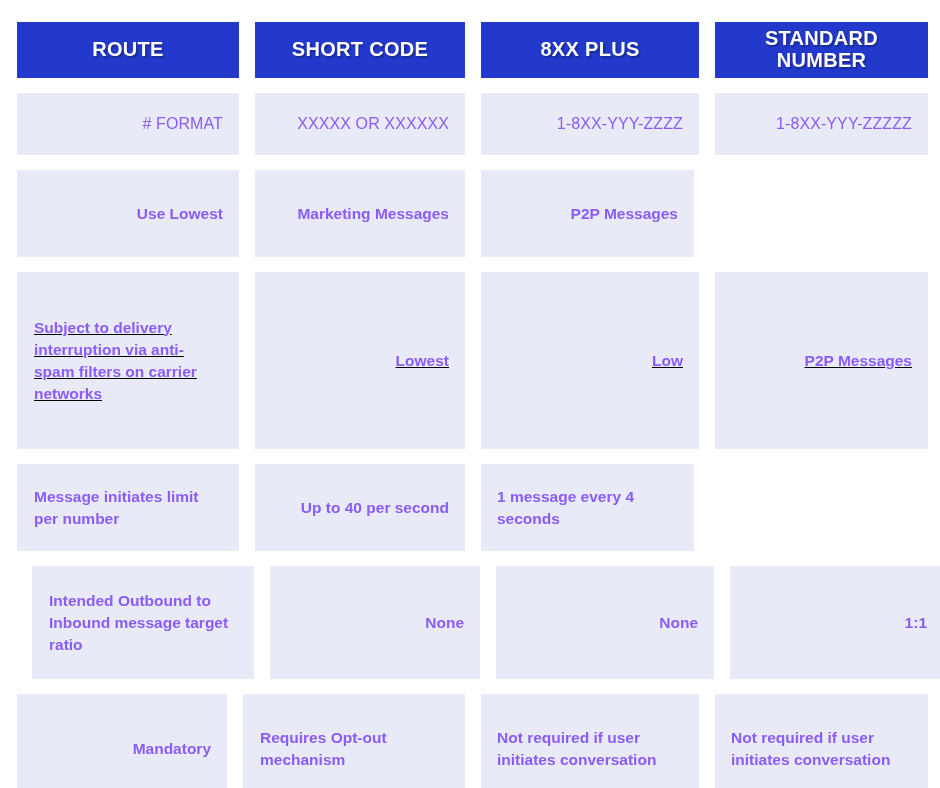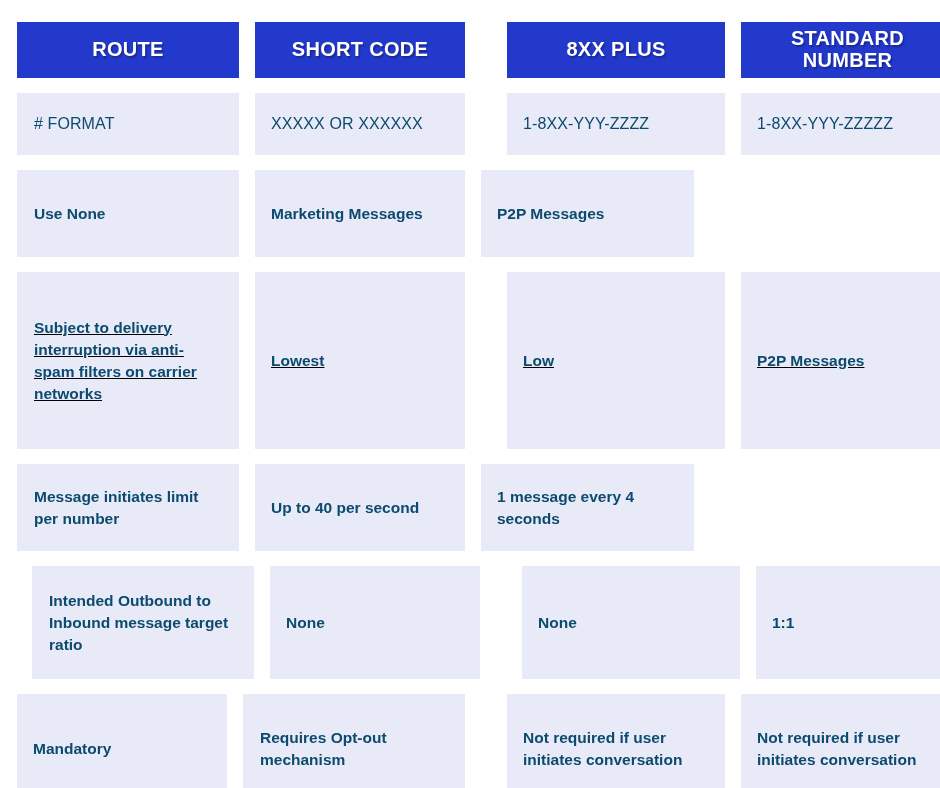--- a/index.html
+++ b/index.html
@@ -33,21 +33,21 @@
 
   .cell {
     box-sizing: border-box;
     display: flex;
     align-items: center;
   }
 
   
   .col-0 { flex: 0 0 222px; }
   .col-1 { flex: 0 0 210px; }
-  .col-2 { flex: 0 0 218px; margin-left: 26px; }
+  .col-2 { flex: 0 0 218px; }
   .col-3 { flex: 0 0 213px; }
 
   
   .header-row { height: 56px; }
 
   .header-cell {
     background: #2239CC;
     color: #ffffff;
     justify-content: center;
     text-align: center;
@@ -55,26 +55,26 @@
     font-weight: bold;
     letter-spacing: 0.3px;
     line-height: 1.08;
     text-shadow: 1.5px 1.5px 1.5px rgba(0,0,0,0.28);
     padding: 0 6px;
   }
 
   
   .body-cell {
     background: #E8EAF8;
-    color: #0c4a6e;
+    color: #8b5cf6;
     font-size: 15.5px;
     line-height: 1.42;
     padding: 0 16px;
     font-weight: 600;
-    justify-content: flex-start;
+    justify-content: flex-end;
     text-align: left;
   }
 
   .body-cell.col-0 {
     font-weight: bold;
     padding-left: 17px;
   }
 
   
   .row-format .body-cell {
@@ -124,21 +124,21 @@
     <div class="cell col-2 body-cell">
       <span class="cell-text">1-8XX-YYY-ZZZZ</span>
     </div>
     <div class="cell col-3 body-cell">
       <span class="cell-text">1-8XX-YYY-ZZZZZ</span>
     </div>
   </div>
 
   <div class="table-row row-h-usecases">
     <div class="cell col-0 body-cell">
-      <span class="cell-text">Use None</span>
+      <span class="cell-text">Use Lowest</span>
     </div>
     <div class="cell col-1 body-cell">
       <span class="cell-text">Marketing Messages</span>
     </div>
     <div class="cell col-3 body-cell">
       <span class="cell-text">P2P Messages</span>
     </div>
   </div>
 
   <div class="table-row row-h-spam">

